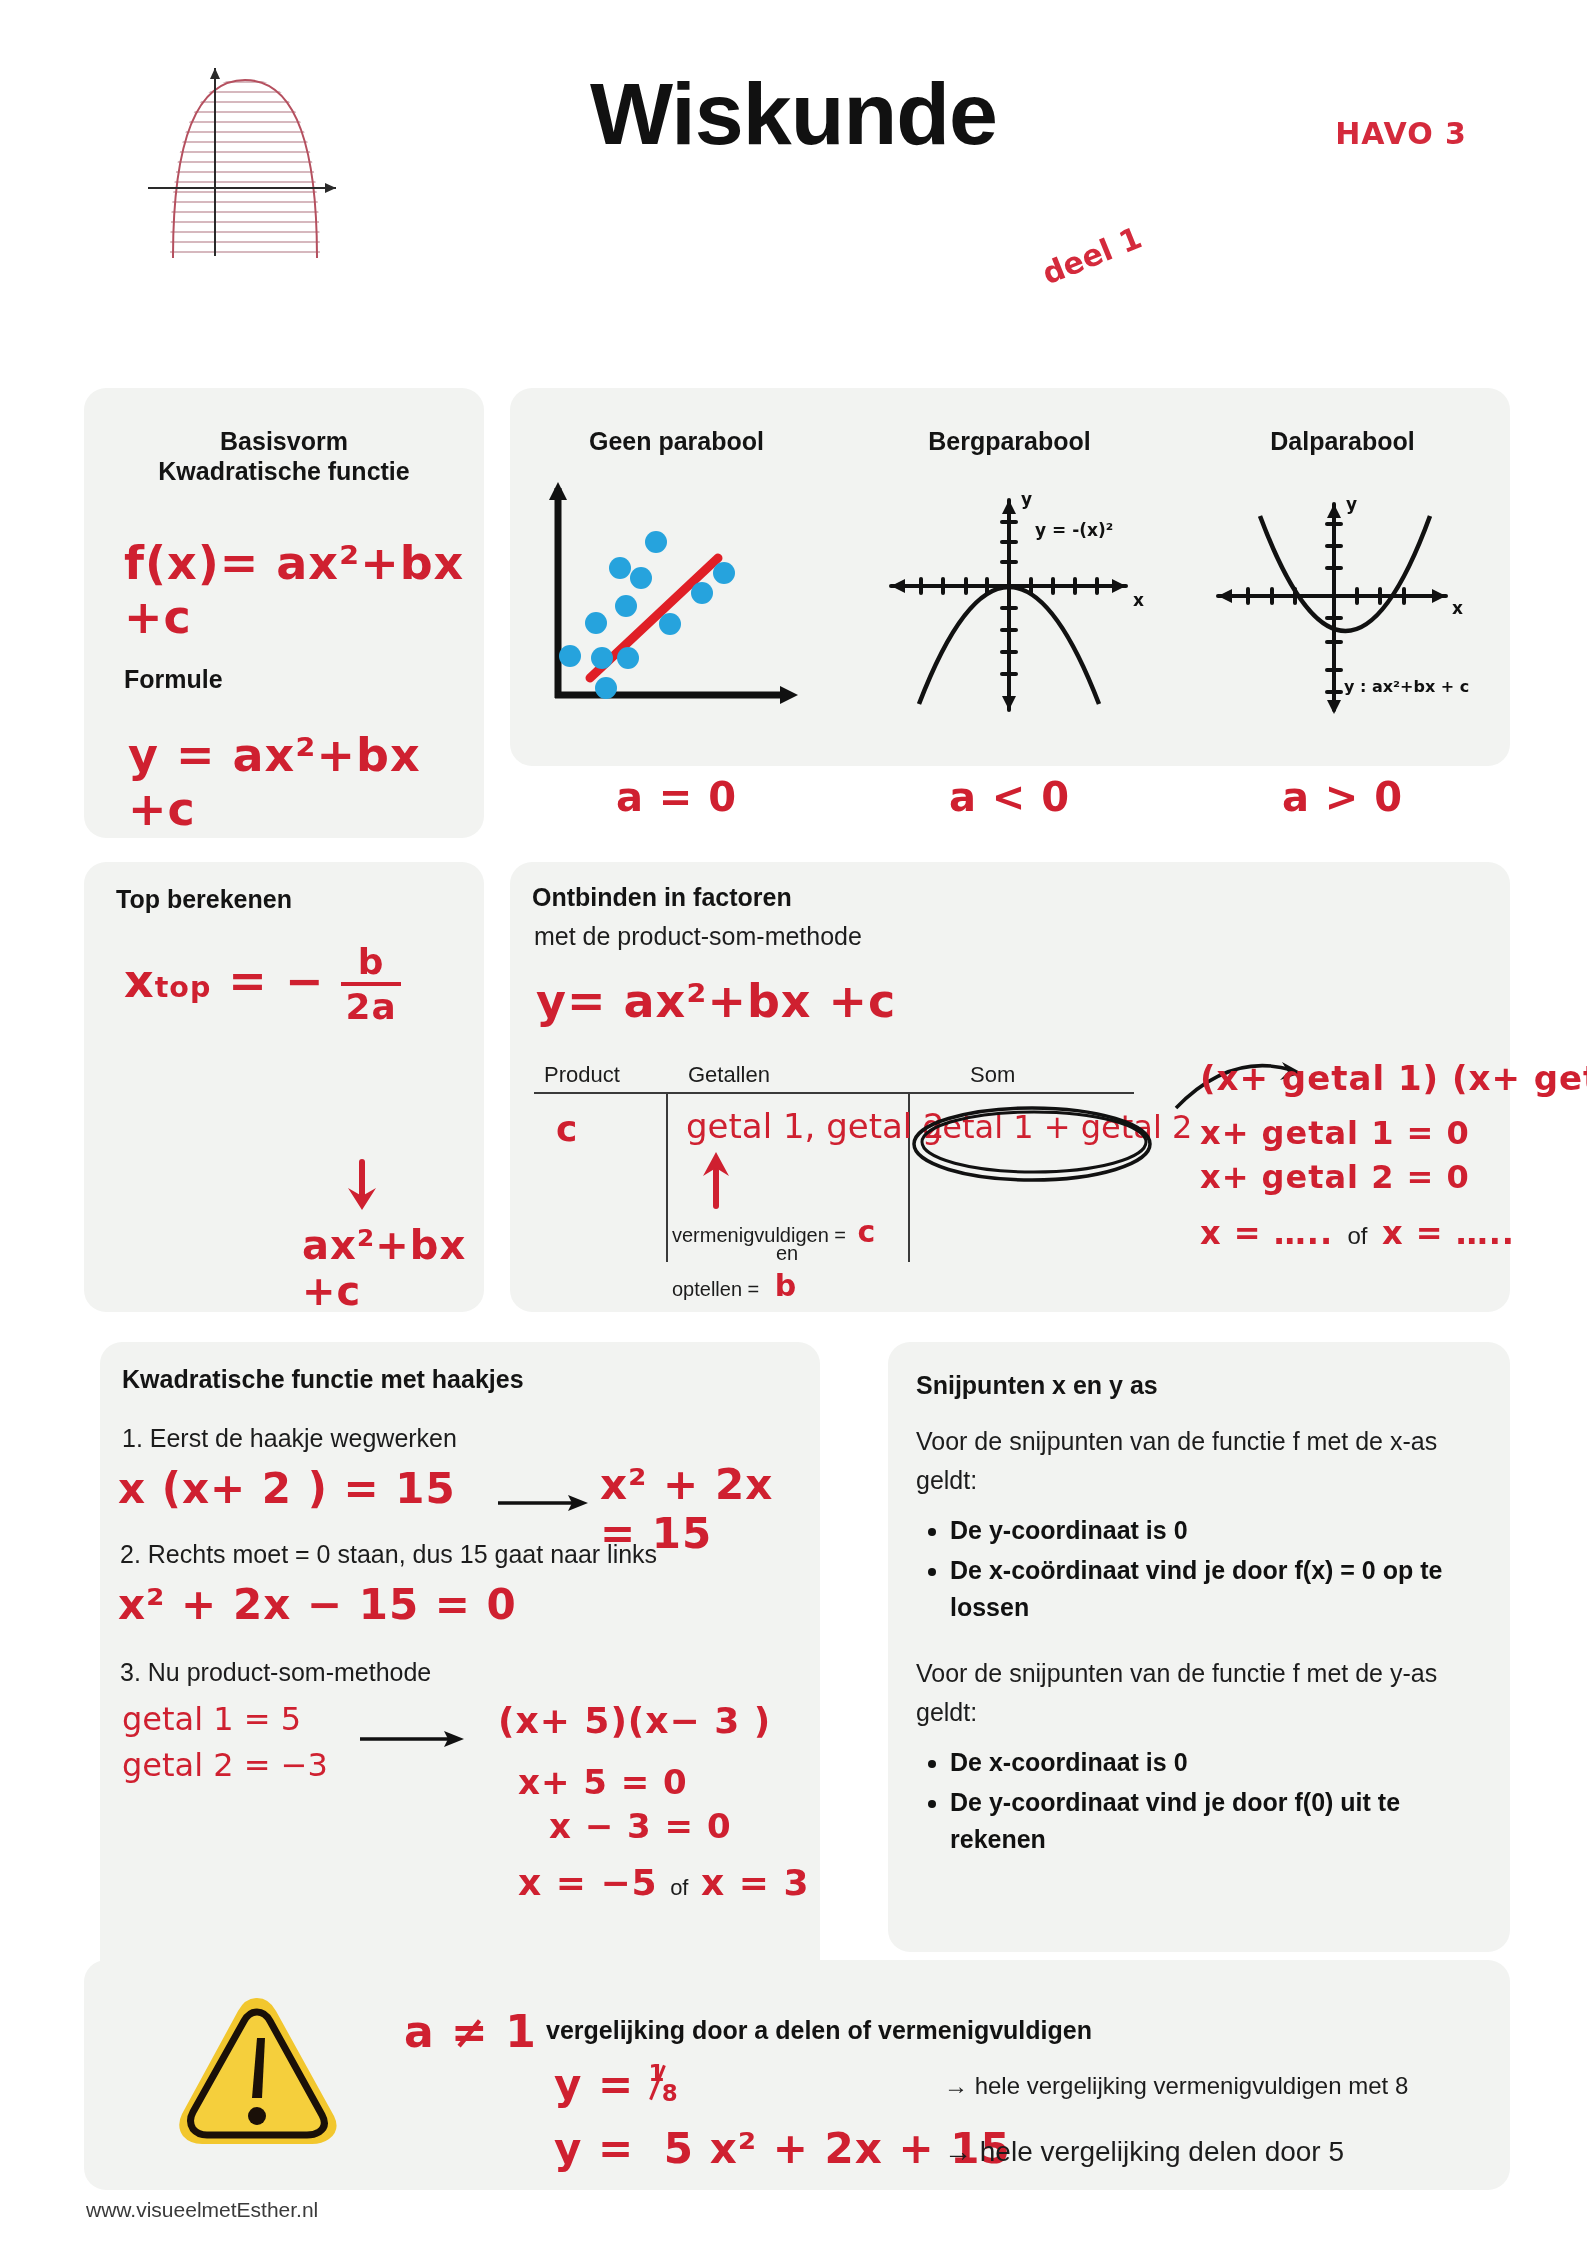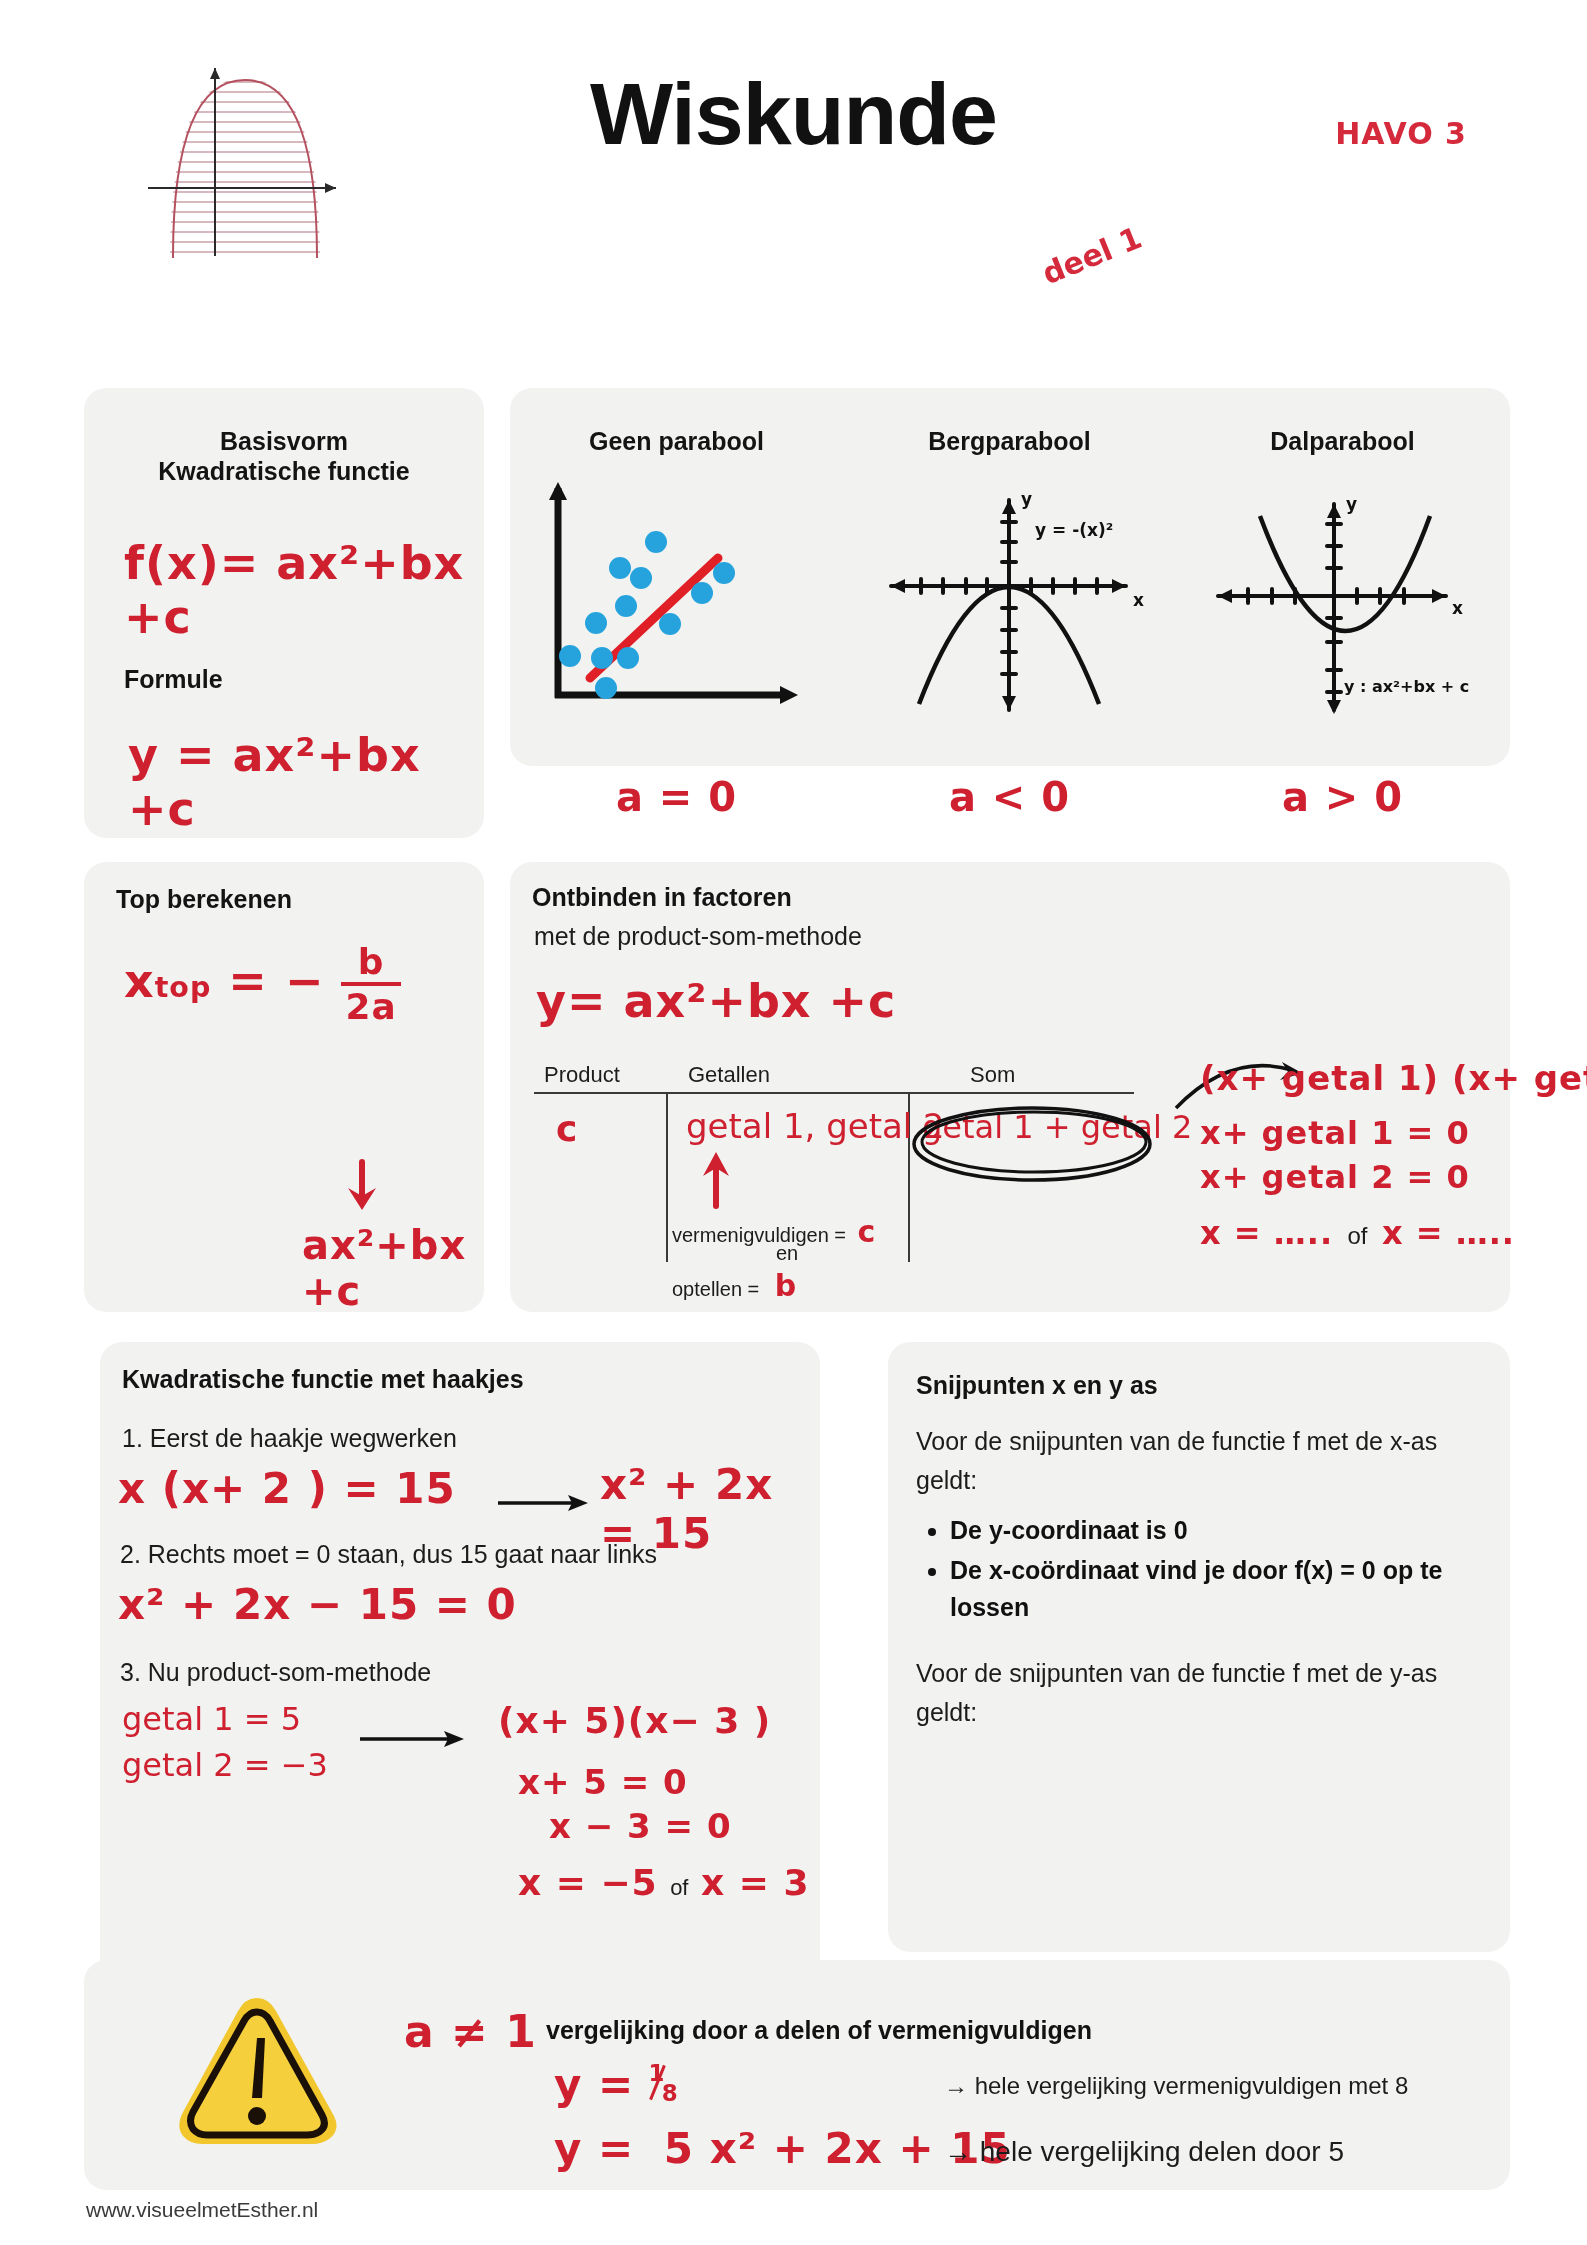--- a/index.html
+++ b/index.html
@@ -400,20 +400,24 @@
 
     <div class="sp-para" style="top:80px;">Voor de snijpunten van de functie f met de x-as geldt:</div>
 
     <ul class="sp-list" style="top:170px;">
       <li>De y-coordinaat is 0</li>
       <li>De x-coördinaat vind je door f(x) = 0 op te lossen</li>
     </ul>
 
     <div class="sp-para" style="top:312px;">Voor de snijpunten van de functie f met de y-as geldt:</div>
 
+    <ul class="sp-list" style="top:402px;">
+      <li>De x-coordinaat is 0</li>
+      <li>De y-coordinaat vind je door f(0) uit te rekenen</li>
+    </ul>
   </div>
 
   <div class="card" id="card-warn">
     <svg class="warn-icon" viewBox="0 0 170 160">
       <path d="M85,8 Q97,8 104,21 L162,126 Q169,140 157,149 Q150,154 140,154 L30,154
                Q18,154 11,146 Q4,136 10,124 L66,21 Q73,8 85,8 Z" fill="#f2c72e"></path>
       <path d="M85,22 Q93,22 98,31 L150,125 Q156,136 147,142 Q142,145 135,145 L35,145
                Q26,145 21,139 Q16,131 21,122 L72,31 Q77,22 85,22 Z" fill="#f5cf3c" stroke="#1a1008" stroke-width="7"></path>
       <path d="M85,48 L93,48 L90,108 L80,108 Z" fill="#1a1008"></path>
       <circle cx="85" cy="126" r="9" fill="#1a1008"></circle>

